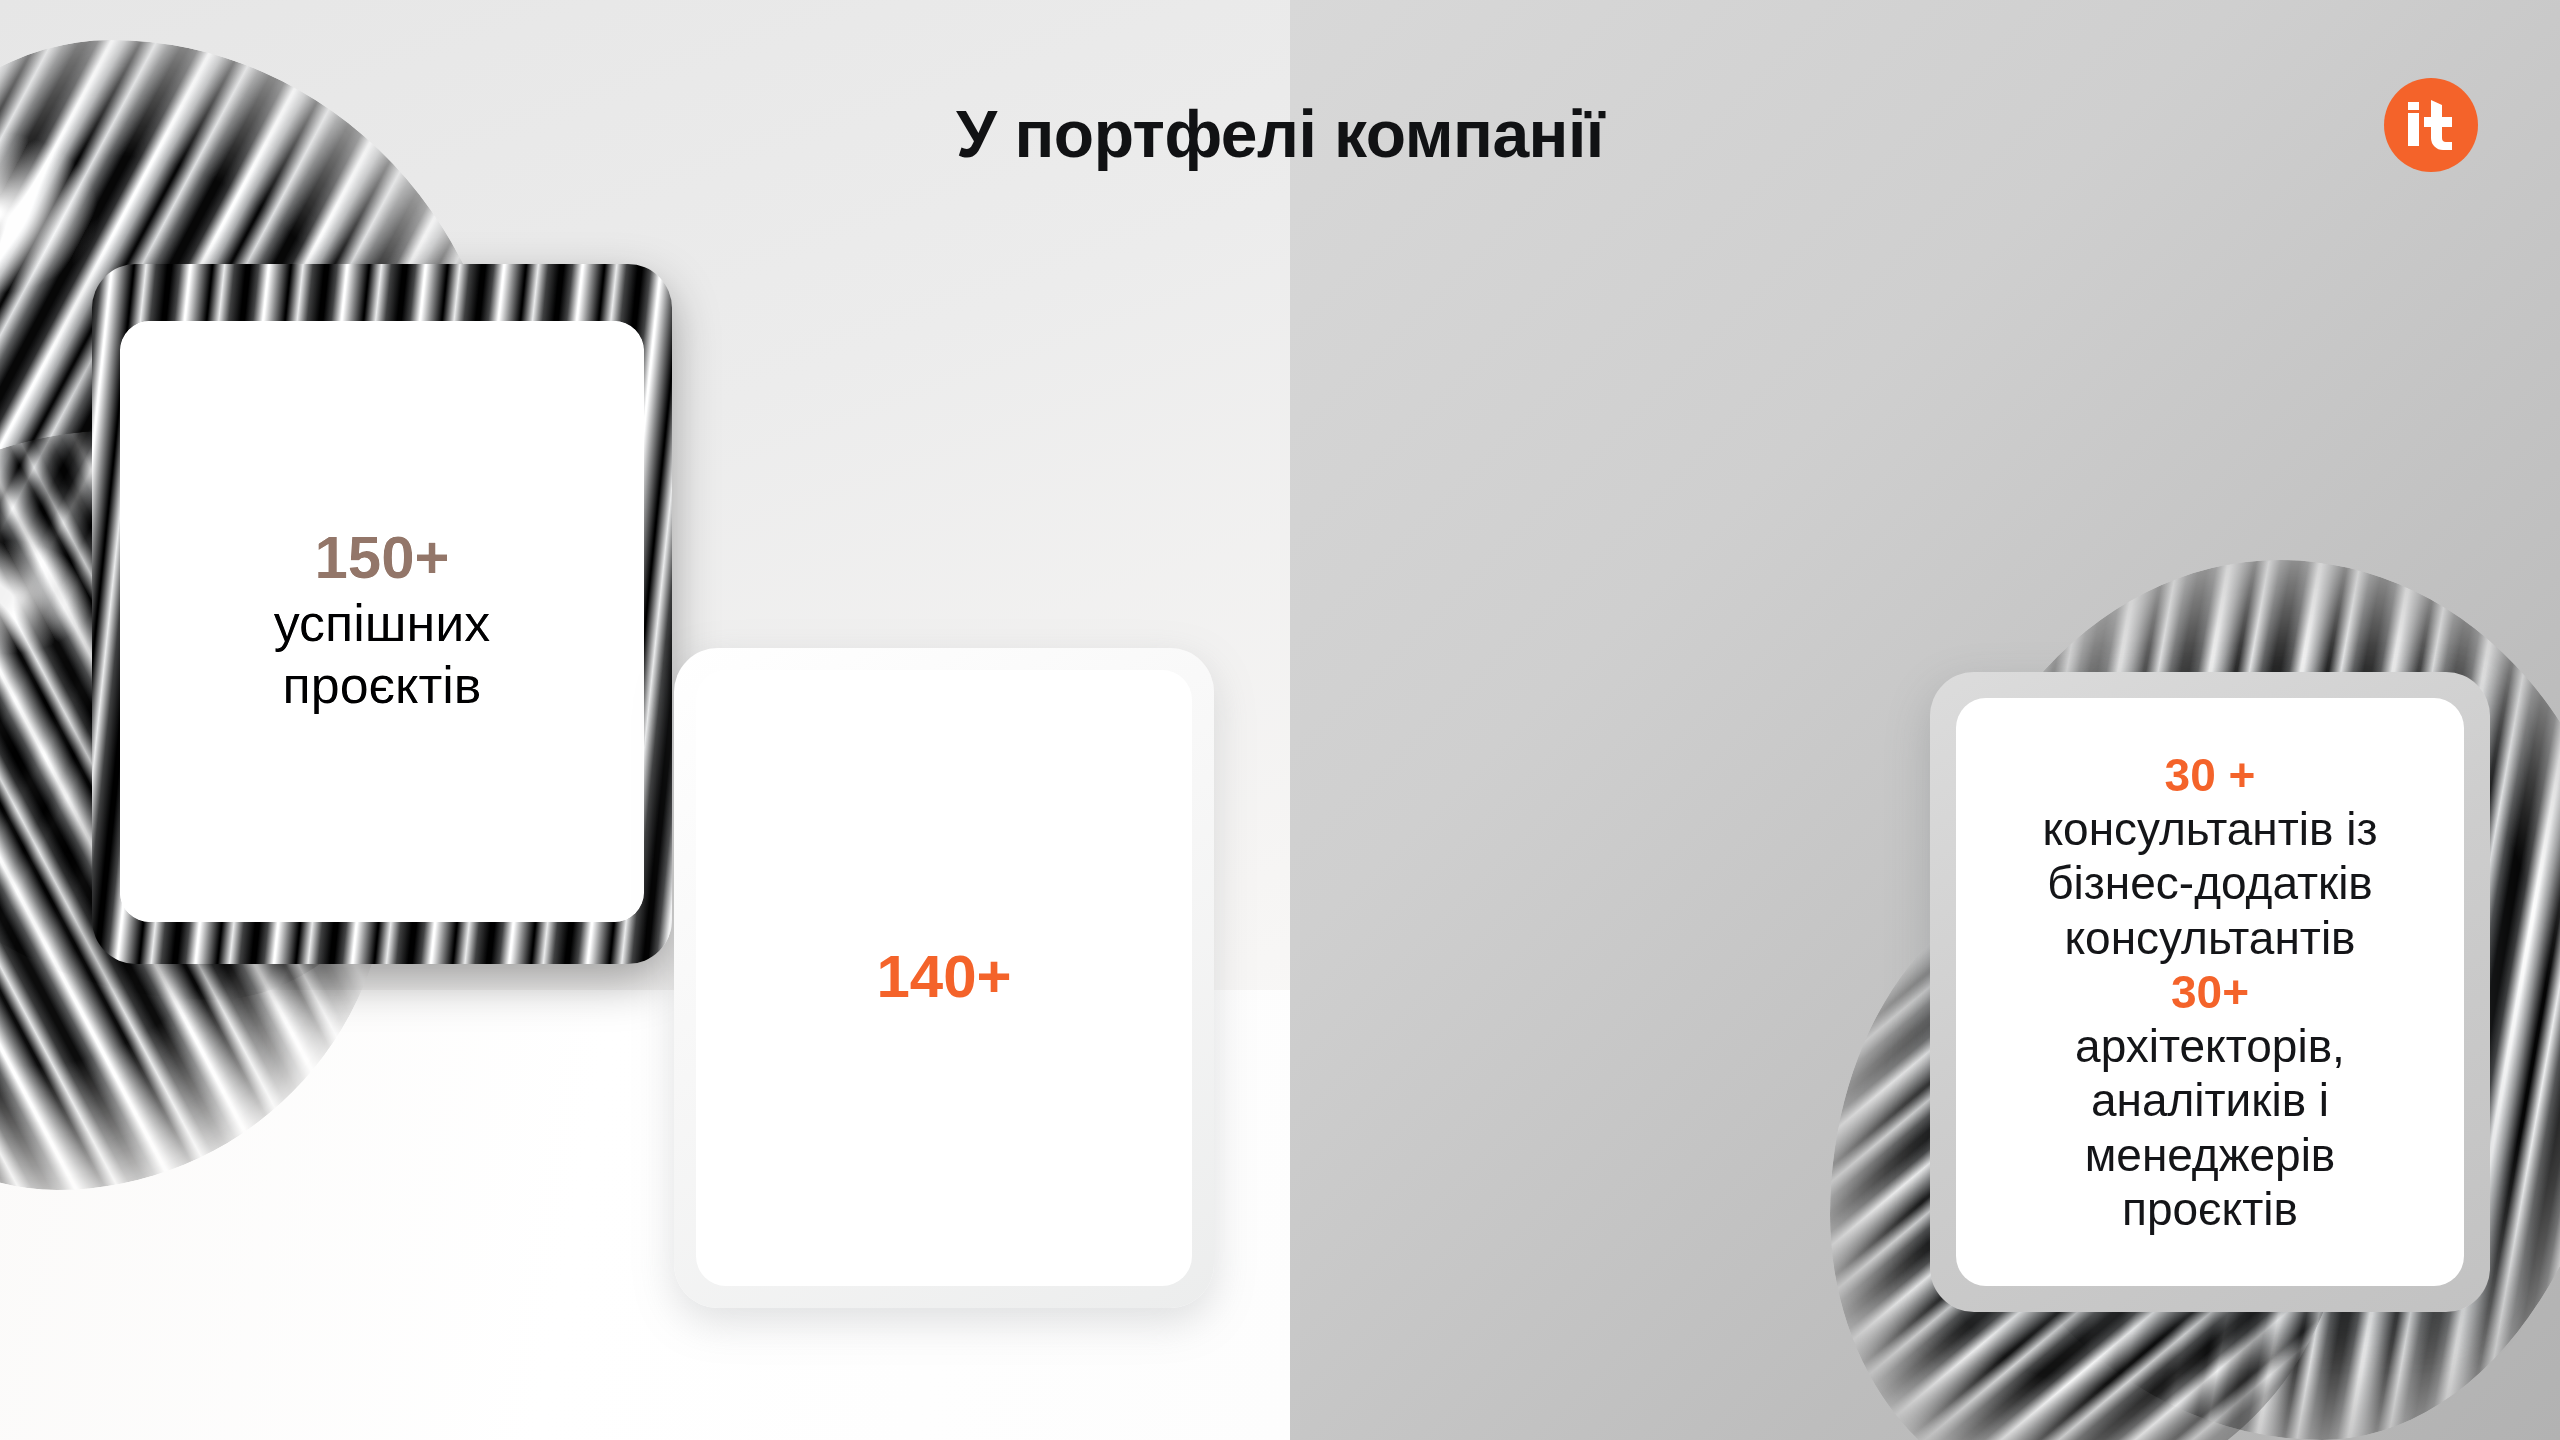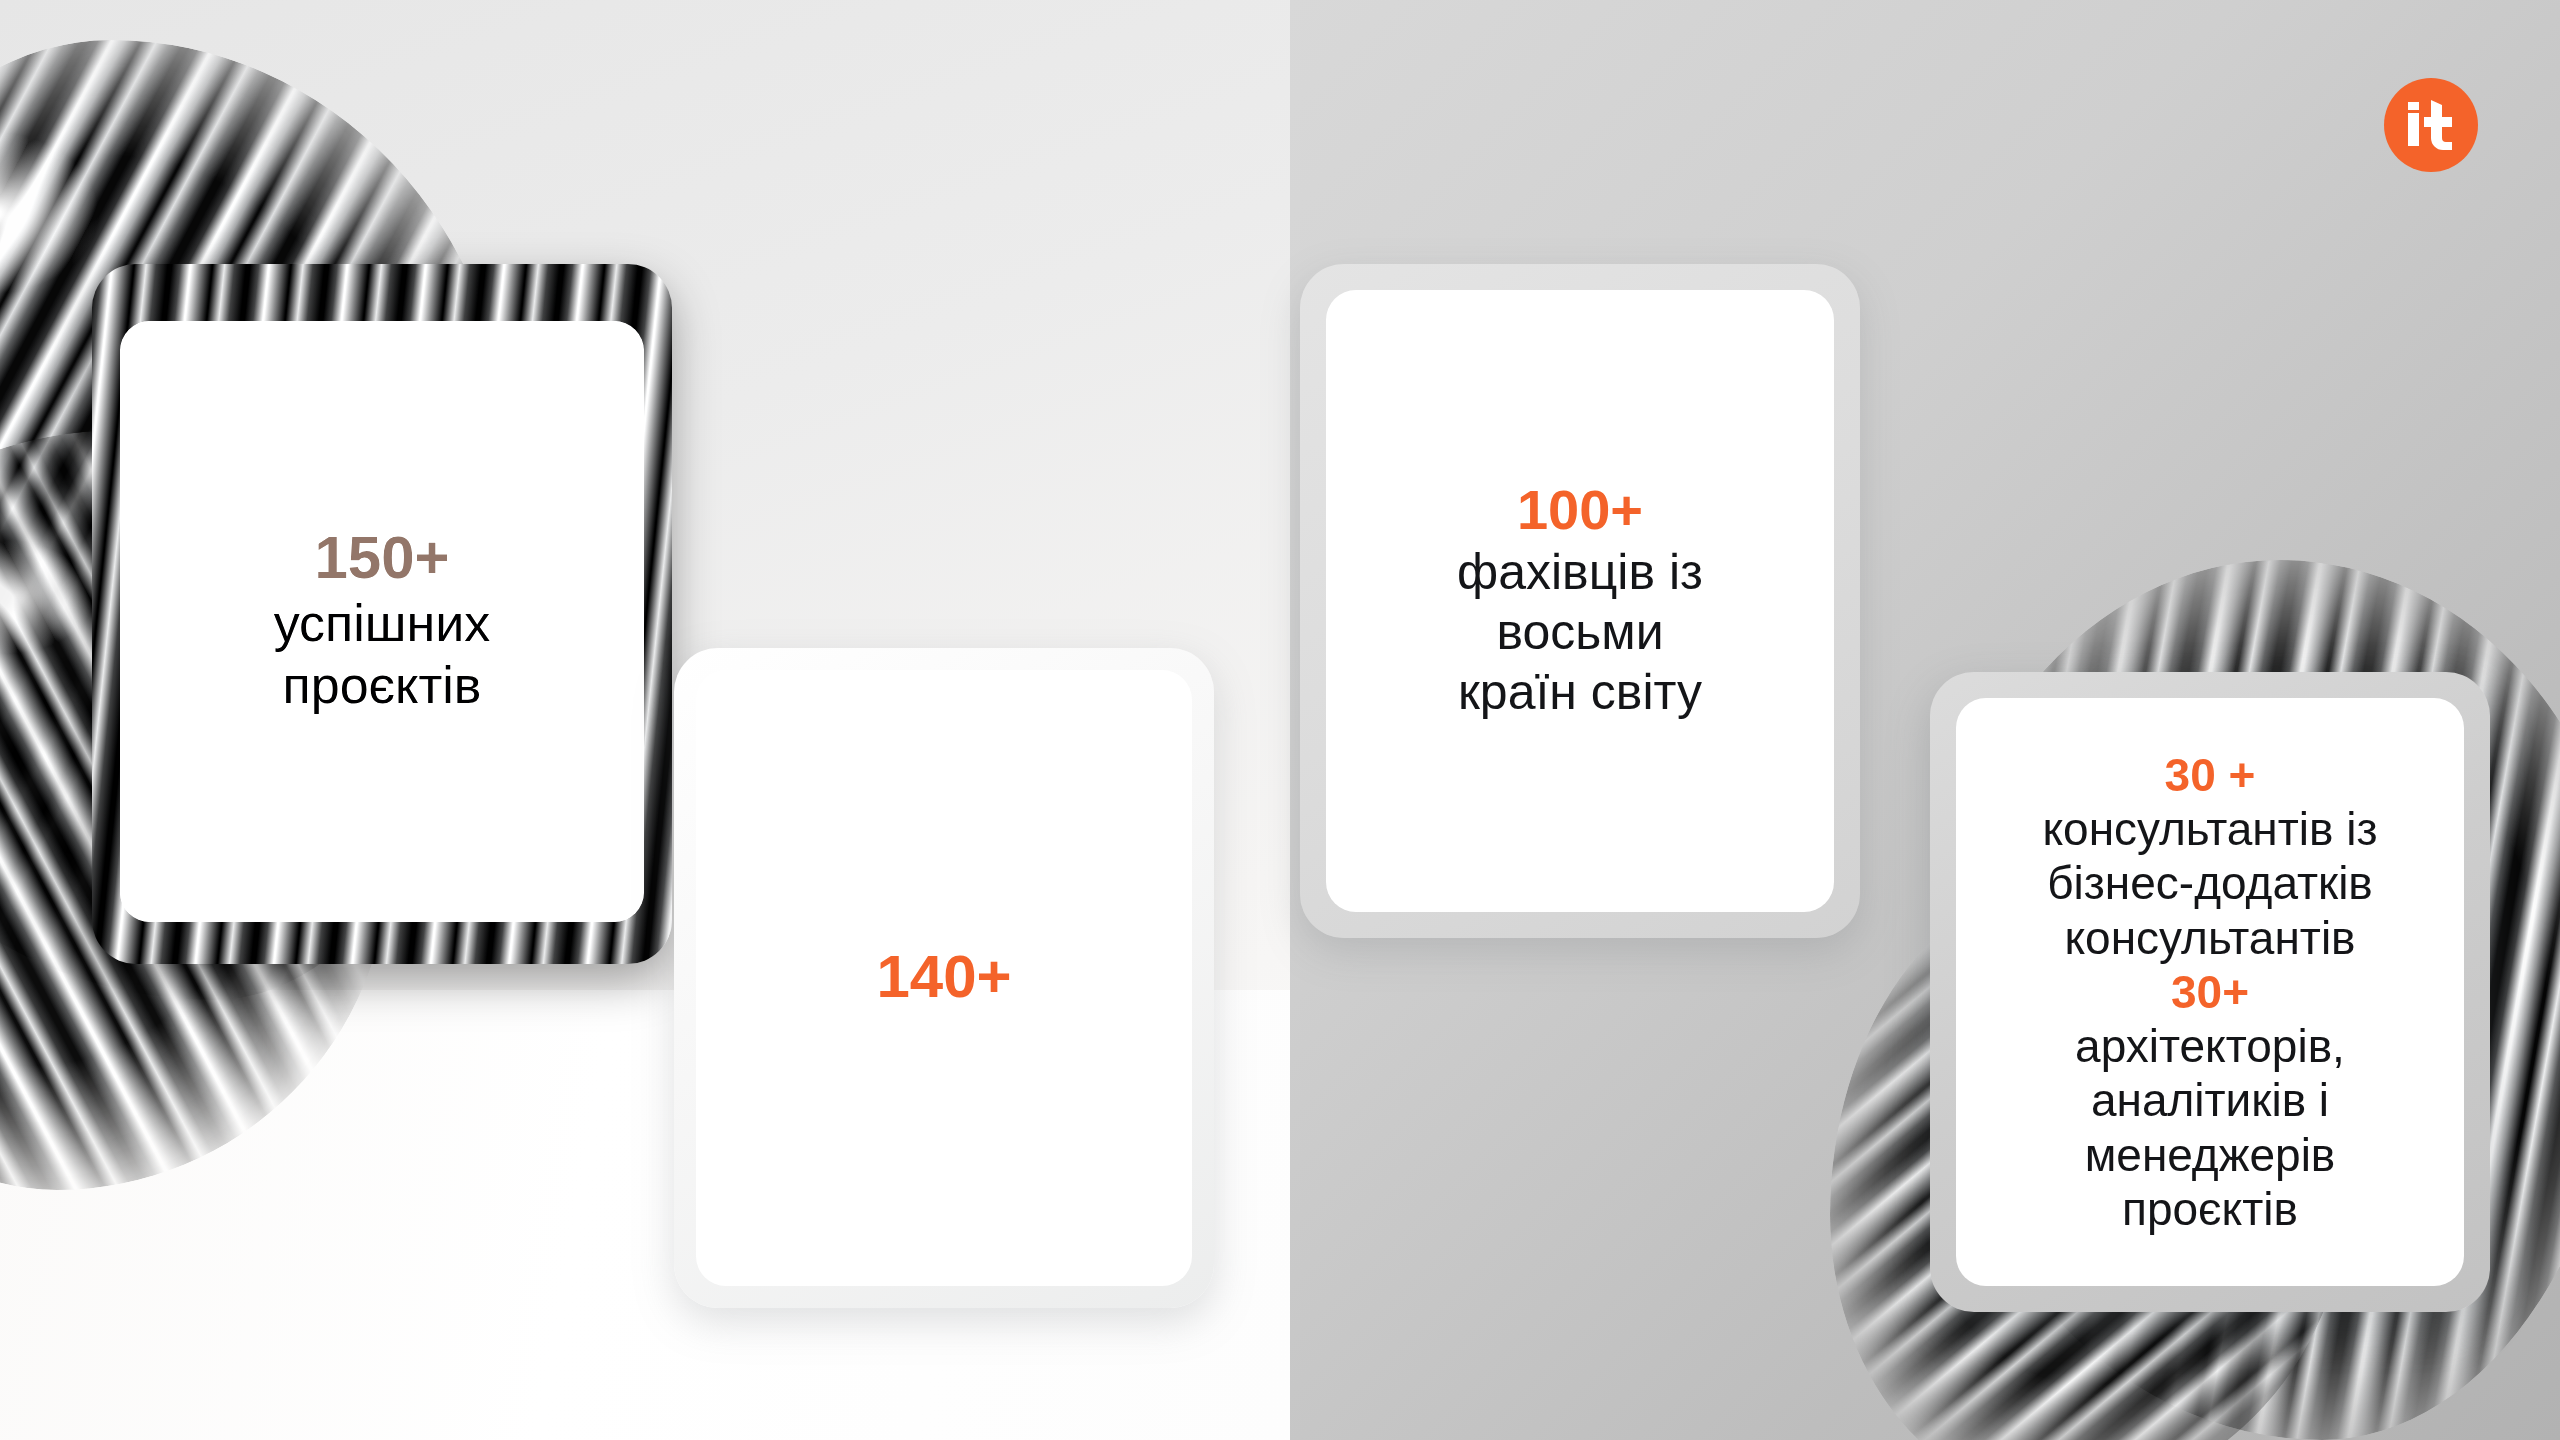--- a/index.html
+++ b/index.html
@@ -222,20 +222,21 @@
   <div class="bg-light-wash"></div>
   <div class="bg-gray-top-fade"></div>
   <div class="bg-gray-right"></div>
   <div class="bg-white-block"></div>
 
   <div class="chrome chrome-left"></div>
   <div class="chrome chrome-left2"></div>
   <div class="chrome chrome-right"></div>
   <div class="chrome chrome-right2"></div>
 
+  <h1 class="page-title">У портфелі компанії</h1>
 
   <div class="logo">
     <svg width="58" height="58" viewBox="0 0 58 58">
       <rect x="6" y="17" width="11" height="33" fill="#ffffff"></rect>
       <rect x="6" y="6" width="11" height="8" fill="#ffffff"></rect>
       <path d="M29 4 L40 9 L40 21 L50 21 L50 31 L40 31 L40 42 a4 4 0 0 0 4 4 L50 46 L50 54 L41 54 a12 12 0 0 1 -12 -12 L29 31 L22 31 L22 21 L29 21 Z" fill="#ffffff"></path>
     </svg>
   </div>
 
   <div class="card frame-chrome" id="card-1">
@@ -245,28 +246,20 @@
       <div class="stat-label">проєктів</div>
     </div>
   </div>
 
   <div class="card frame-white" id="card-2">
     <div class="card-inner">
       <div class="stat-number">140+</div>
     </div>
   </div>
 
-  <div class="card frame-lightgray" id="card-3">
-    <div class="card-inner">
-      <div class="stat-number">100+</div>
-      <div class="stat-label">фахівців із</div>
-      <div class="stat-label">восьми</div>
-      <div class="stat-label">країн світу</div>
-    </div>
-  </div>
 
   <div class="card frame-gray" id="card-4">
     <div class="card-inner" id="card-4-inner">
         <div class="rich-line"><b>30 +</b></div>
         <div class="rich-line"><span>консультантів із</span></div>
         <div class="rich-line"><span>бізнес-додатків</span></div>
         <div class="rich-line"><span>консультантів</span></div>
         <div class="rich-line"><b>30+</b></div>
         <div class="rich-line"><span>архітекторів,</span></div>
         <div class="rich-line"><span>аналітиків і</span></div>

